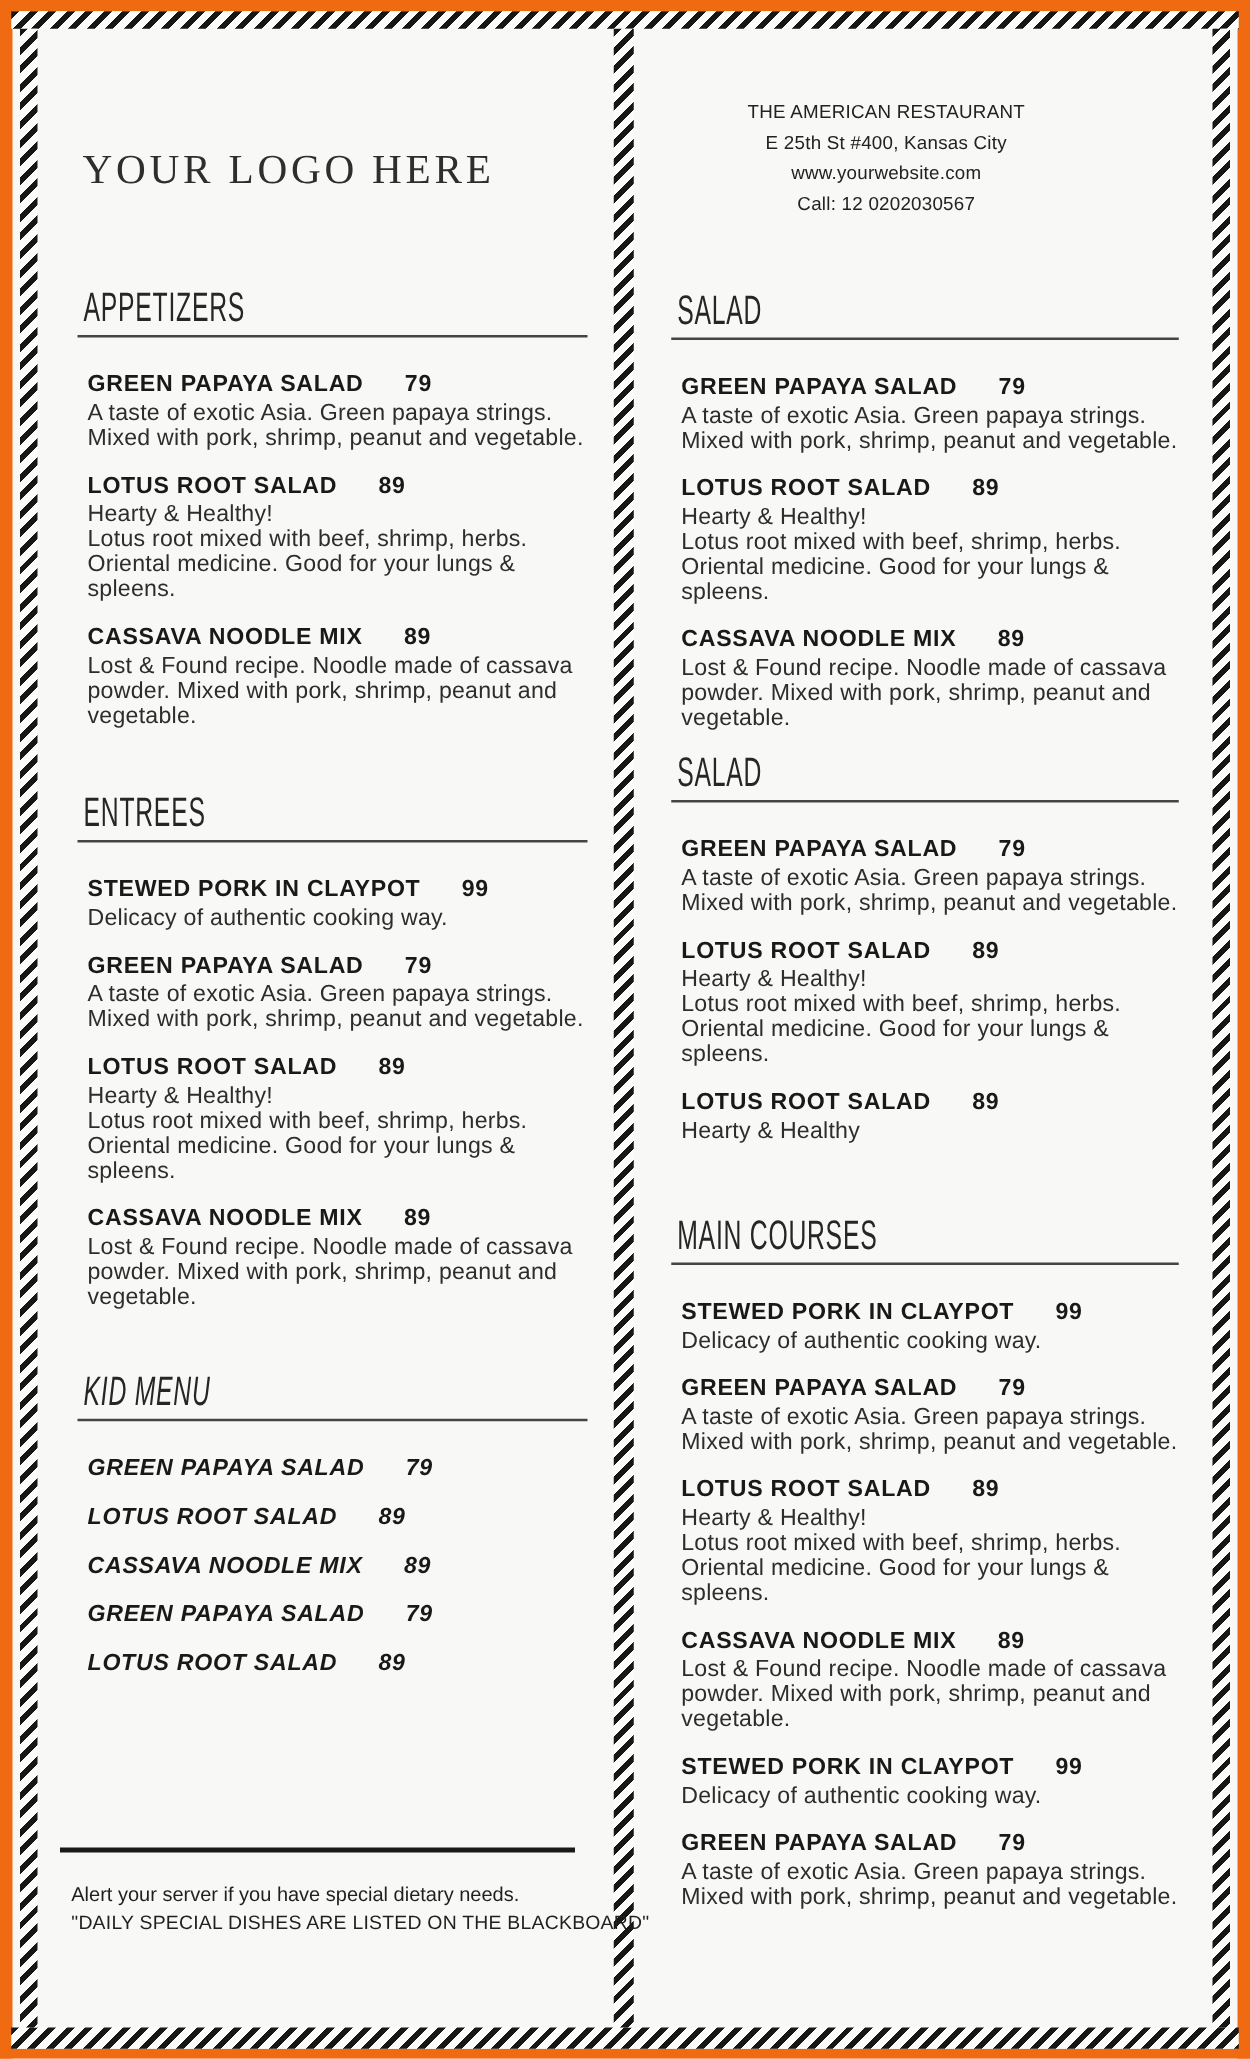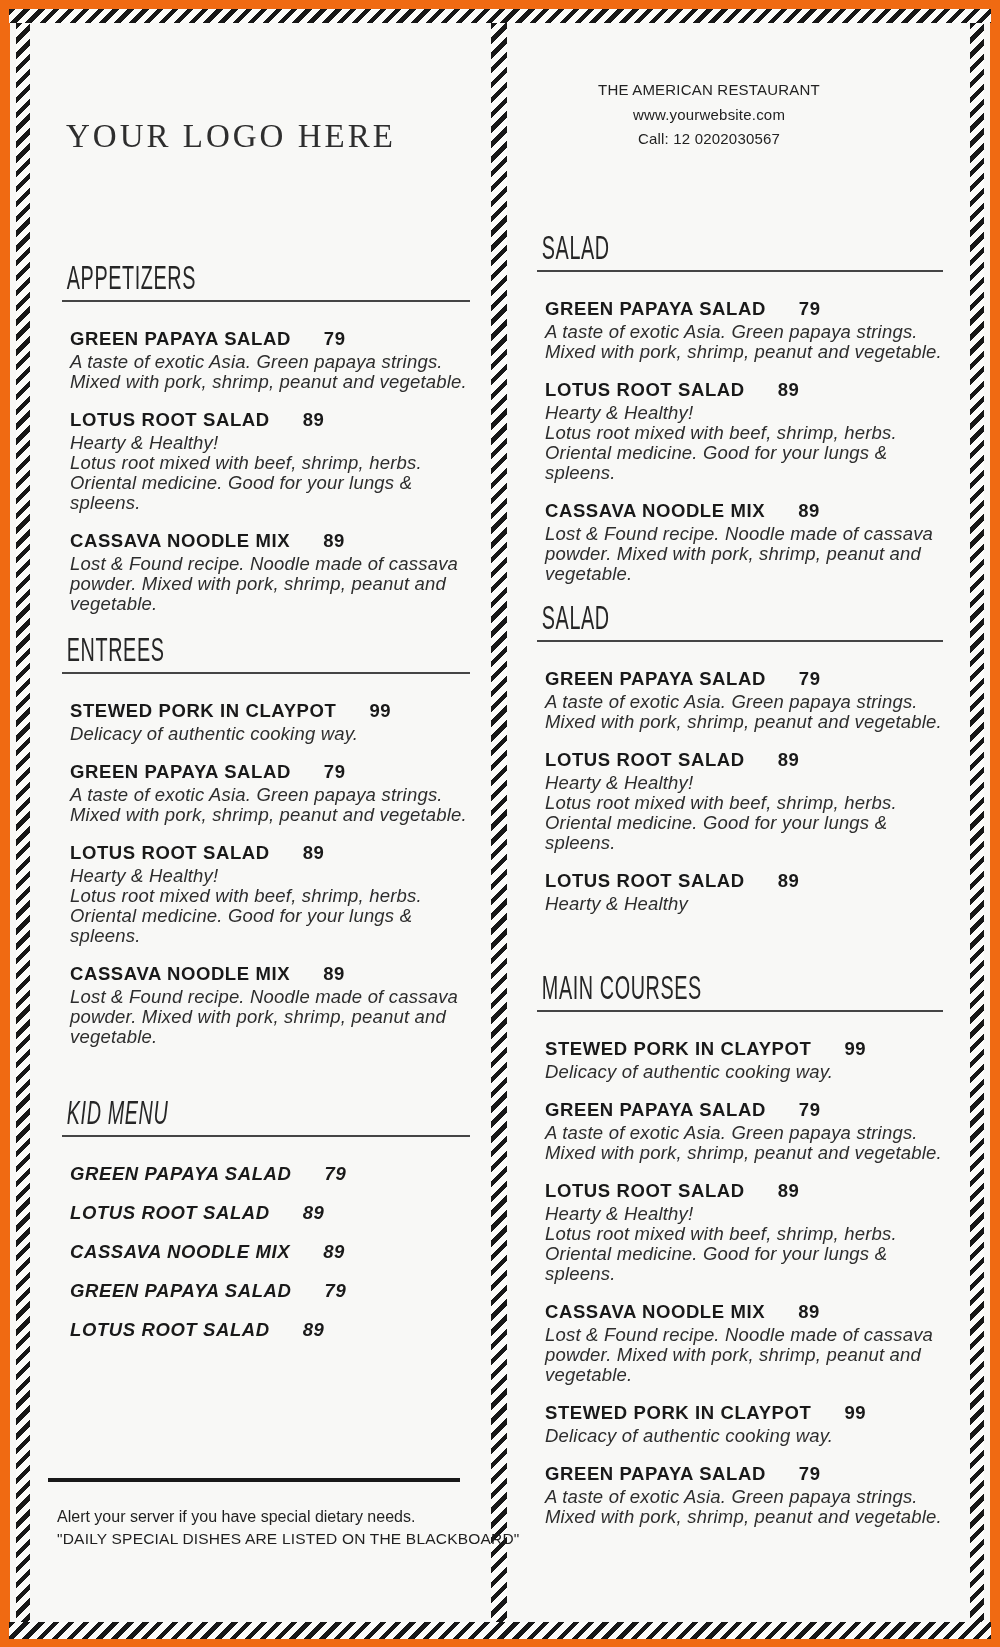--- a/index.html
+++ b/index.html
@@ -30,37 +30,37 @@
     font-family:"Liberation Serif",serif;font-size:33px;letter-spacing:3px;
     color:#2e2e2e;font-weight:500;white-space:nowrap;
   }
   #contact{
     position:absolute;left:520px;top:78px;width:378px;text-align:center;
     font-size:15px;line-height:24.5px;letter-spacing:.2px;color:#222;
   }
 
   
   .menu-section{position:absolute;width:408px;}
-  #sec-l0{left:62px;top:228px;margin-top:32px;}
+  #sec-l0{left:62px;top:228px;}
   #sec-l1{left:62px;top:632px;}
   #sec-l2{left:62px;top:1095px;font-style:italic;}
   #sec-r0{left:537px;top:230px;width:406px;}
   #sec-r1{left:537px;top:600px;width:406px;}
   #sec-r2{left:537px;top:970px;width:406px;}
   .section-title{
     display:inline-block;font-size:33px;line-height:36px;font-weight:400;
     letter-spacing:1px;color:#262626;transform:scaleX(.6);transform-origin:0 50%;
     padding-left:8px;white-space:nowrap;
   }
   .section-rule{border:none;border-top:2px solid #454545;margin:4px 0 0 0;}
   .section-items{margin-top:26px;padding-left:8px;}
   .menu-item{margin-bottom:17px;}
   .item-line{font-weight:bold;font-size:18.5px;line-height:22px;letter-spacing:.6px;color:#191919;white-space:nowrap;}
   .item-price{margin-left:33px;}
-  .item-desc{font-style:italic;font-size:18.5px;line-height:20px;color:#2d2d2d;margin-top:2px;}
+  .item-desc{font-size:18.5px;line-height:20px;color:#2d2d2d;margin-top:2px;}
   .desc-line{white-space:nowrap;letter-spacing:.2px;}
 
   
   #reservation{
     position:absolute;left:50px;top:1396px;width:415px;text-align:center;
     font-family:"Liberation Serif",serif;color:#262626;
   }
   .res-title{font-size:30px;line-height:34px;letter-spacing:2px;white-space:nowrap;}
   .res-phone{font-size:28px;line-height:32px;letter-spacing:2px;margin-top:3px;white-space:nowrap;}
   #thick-rule{position:absolute;left:48px;top:1478px;width:412px;height:4px;background:#191919;}
@@ -79,20 +79,21 @@
   <div class="orange" id="orange-bottom"></div>
   <div class="stripeband" id="stripe-top"></div>
   <div class="stripeband" id="stripe-bottom"></div>
   <div class="stripeband" id="stripe-left"></div>
   <div class="stripeband" id="stripe-right"></div>
   <div class="stripeband" id="stripe-center"></div>
 
   <div id="logo">YOUR LOGO HERE</div>
   <div id="contact">
     <div>THE AMERICAN RESTAURANT</div>
+    <div>E 25th St #400, Kansas City</div>
     <div>www.yourwebsite.com</div>
     <div>Call: 12 0202030567</div>
   </div>
 
   <div class="menu-section" id="sec-l0">
   <div>
     <div class="section-title">APPETIZERS</div>
     <hr class="section-rule">
     <div class="section-items">
   <div class="menu-item">

